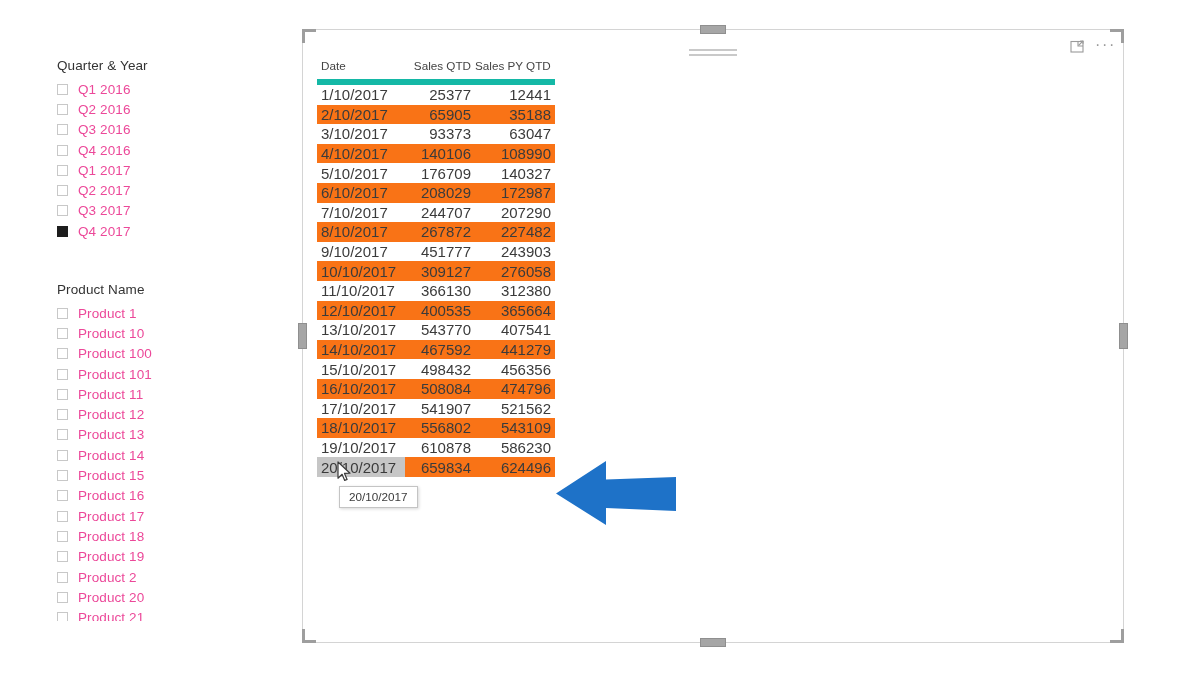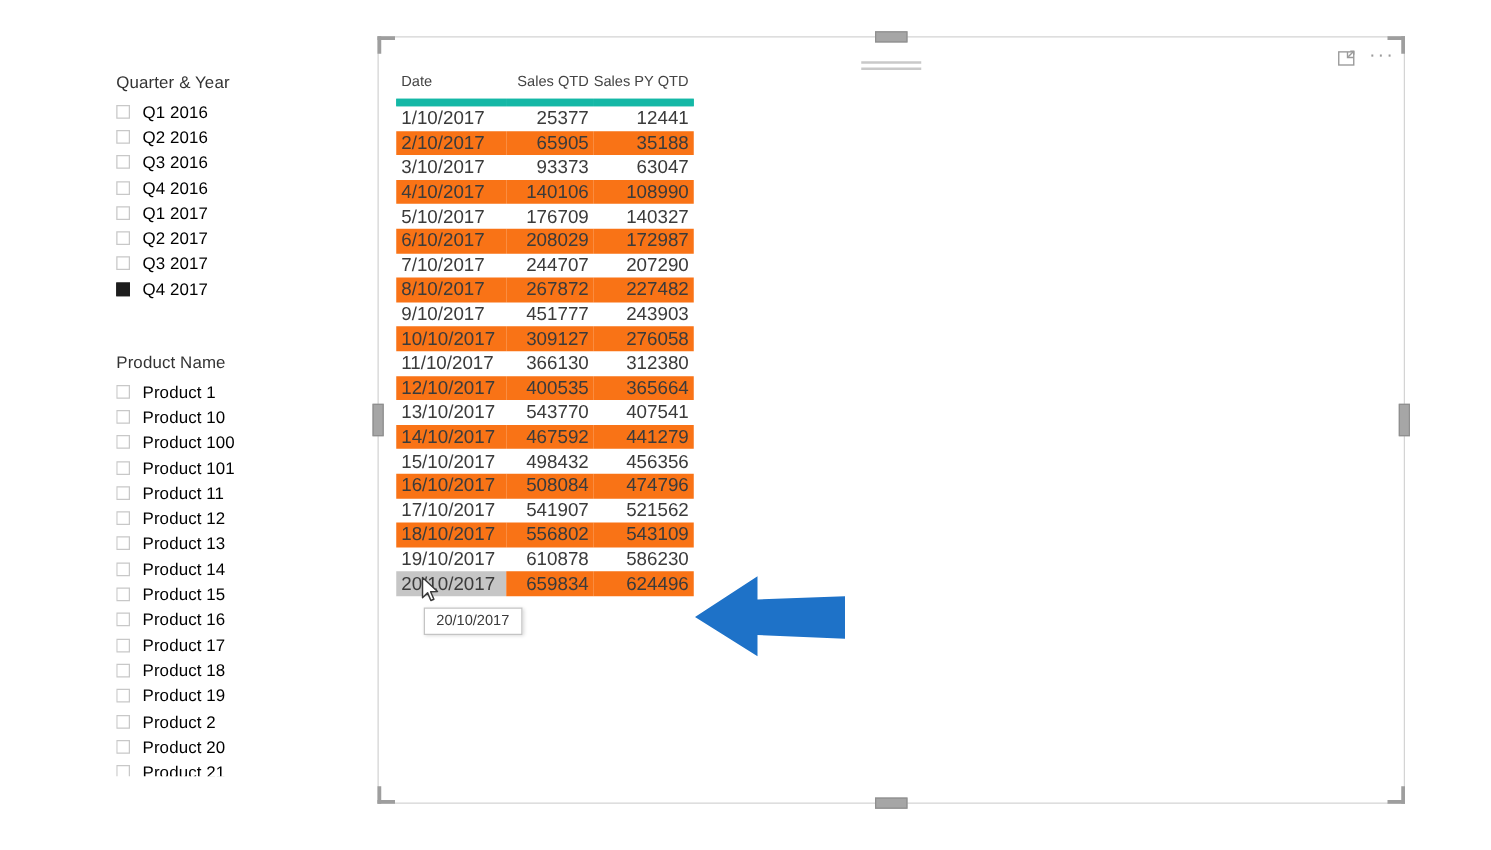--- a/index.html
+++ b/index.html
@@ -13,21 +13,20 @@
     position: relative;
     overflow: hidden;
     font-family: "Liberation Sans", sans-serif;
     -webkit-font-smoothing: antialiased;
   }
 
   
   .slicer {
     position: absolute;
     left: 57px;
-    margin-left: 36px;
   }
   #slicer-quarter { top: 58px; }
   #slicer-product { top: 282px; }
 
   .slicer-title {
     font-size: 13.5px;
     color: #333333;
     letter-spacing: .1px;
     margin-bottom: 6px;
     white-space: nowrap;
@@ -47,21 +46,21 @@
     margin-right: 10px;
     flex: none;
     background: #ffffff;
   }
   .cbox.checked {
     background: #1d1d1d;
     border-color: #1d1d1d;
   }
   .slicer-label {
     font-size: 13.5px;
-    color: #000000;
+    color: #ec4899;
     letter-spacing: .1px;
   }
   
   #product-list {
     height: 318px;
     overflow: hidden;
   }
 
   
   #visual-container {

